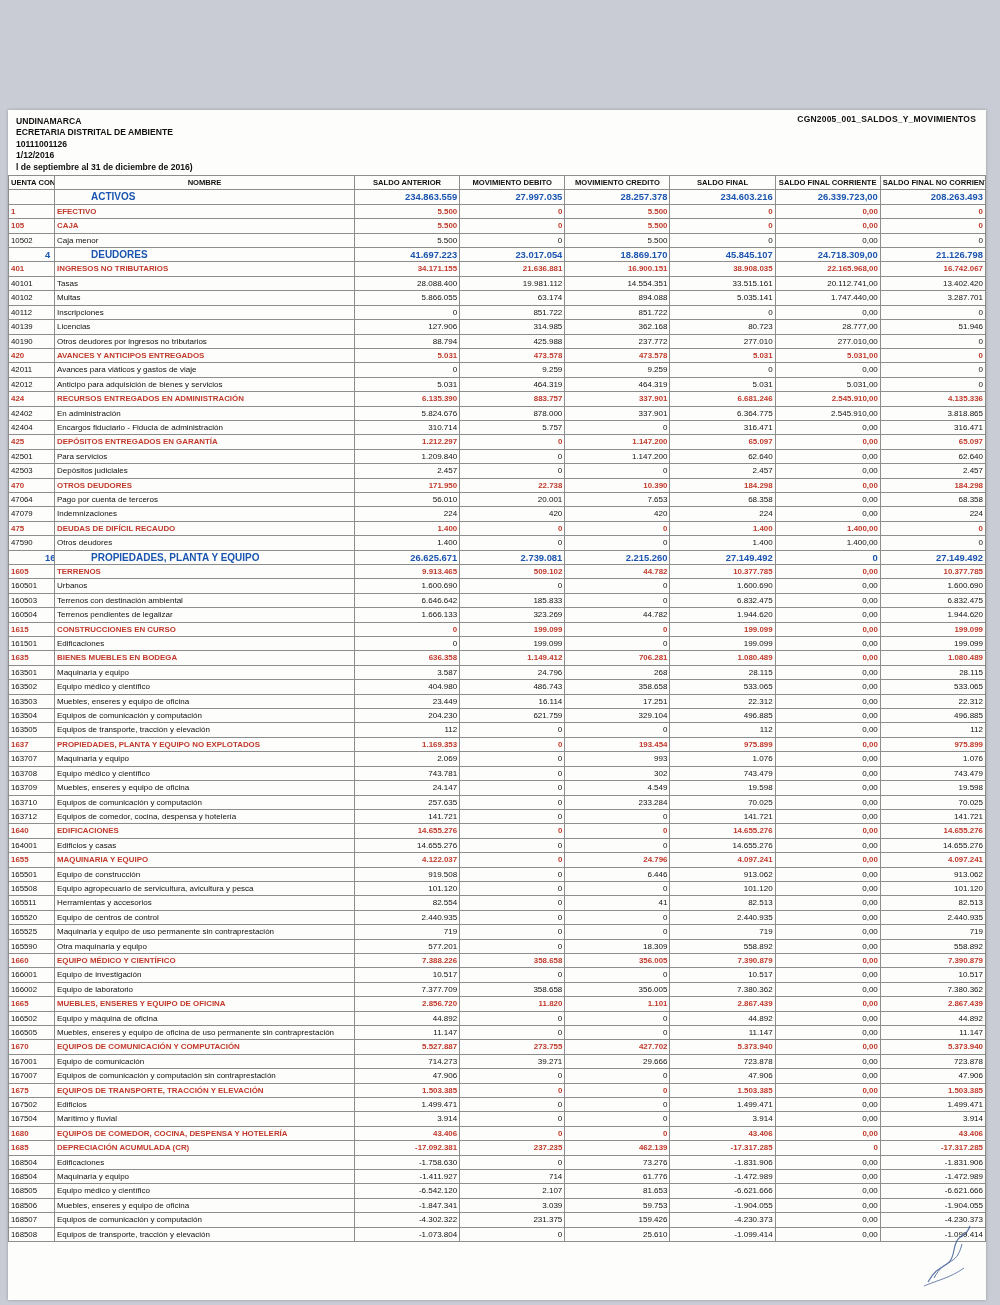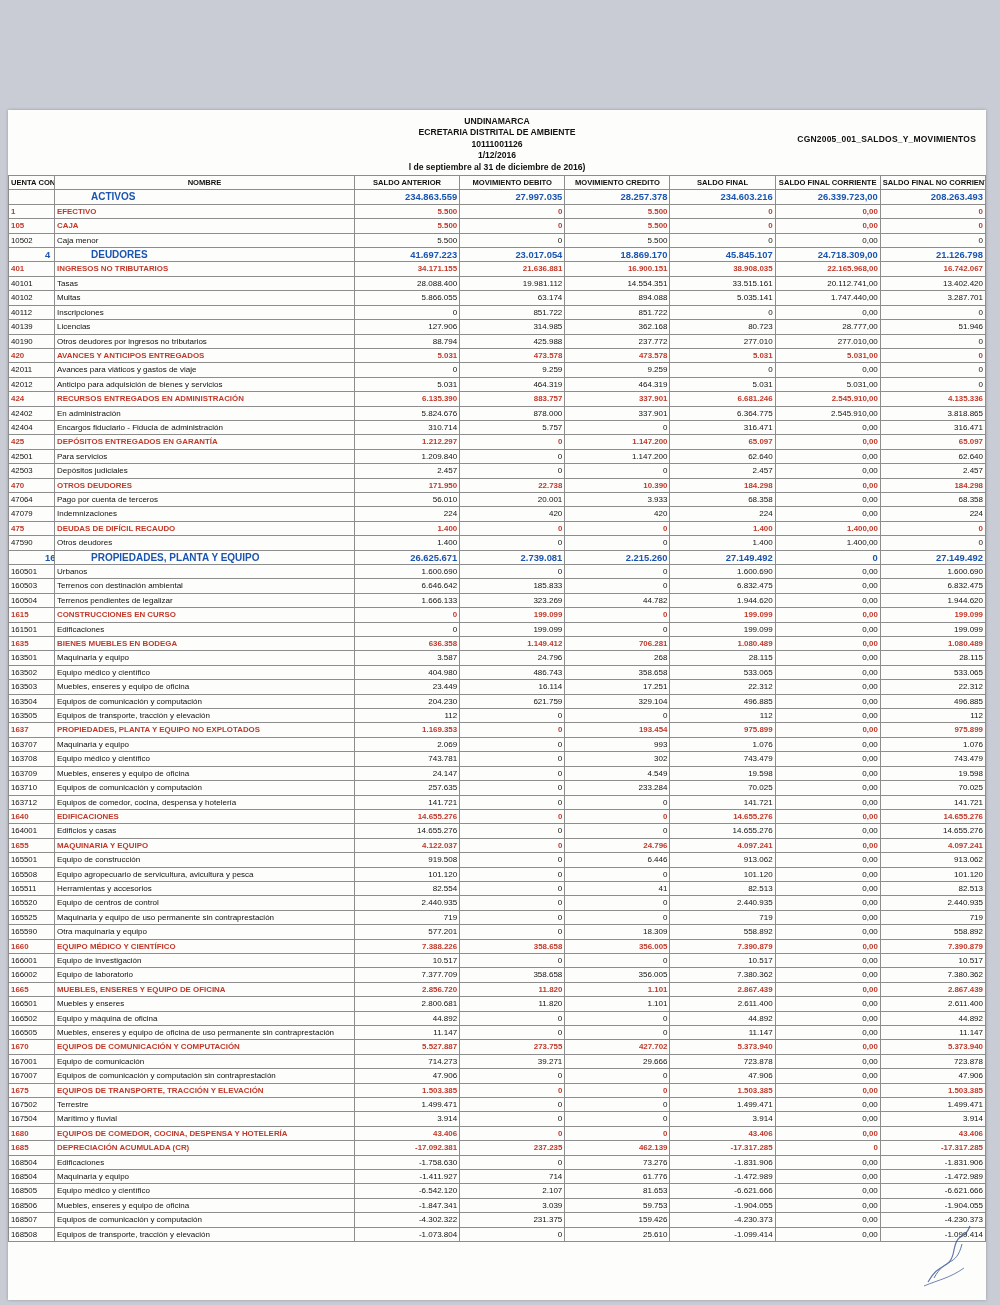--- a/index.html
+++ b/index.html
@@ -1,21 +1,21 @@
 <!DOCTYPE html>
 <html><head>
 <meta charset="utf-8">
 <style>
   html,body{margin:0;padding:0;background:#c9ccd4;}
   body{font-family:"Liberation Sans",sans-serif;}
   .page{position:relative;width:1000px;height:1305px;background:#c9ccd4;overflow:hidden;}
   .sheet{position:absolute;left:8px;top:110px;width:978px;height:1190px;background:#fdfdfb;box-shadow:0 0 3px rgba(0,0,0,.25);}
   .hdr{position:relative;padding:6px 8px 2px 8px;}
-  .hdr .code{position:absolute;right:10px;top:4px;font-size:8.5px;font-weight:bold;letter-spacing:.2px;color:#111;margin-top:20px;}
-  .hdr .line{font-size:8.6px;font-weight:bold;color:#111;line-height:11.4px;white-space:nowrap;text-align:center;}
+  .hdr .code{position:absolute;right:10px;top:4px;font-size:8.5px;font-weight:bold;letter-spacing:.2px;color:#111;}
+  .hdr .line{font-size:8.6px;font-weight:bold;color:#111;line-height:11.4px;white-space:nowrap;}
   table.grid{border-collapse:collapse;width:100%;table-layout:fixed;font-size:8px;color:#111;}
   table.grid td,table.grid th{border:1px solid #8d8d8d;padding:0 2px;height:13.4px;line-height:13.4px;overflow:hidden;white-space:nowrap;}
   thead th{font-size:7.6px;font-weight:bold;text-align:center;vertical-align:middle;line-height:9px;height:34px;}
   .c-code{width:46px;}
   .c-name{width:300px;}
   td.num{text-align:right;font-size:8px;}
   td.code{text-align:left;font-size:7.8px;}
   td.name{text-align:left;font-size:8px;}
   tr.lvl0 td{color:#1b55b0;font-weight:bold;font-size:9.4px;padding-left:36px;}
   tr.lvl1 td{color:#c0392b;font-weight:bold;font-size:7.9px;}
@@ -269,21 +269,21 @@
             <td class="num">10.390</td>
             <td class="num">184.298</td>
             <td class="num">0,00</td>
             <td class="num">184.298</td>
           </tr>
           <tr class="lvl2">
             <td class="code">47064</td>
             <td class="name">Pago por cuenta de terceros</td>
             <td class="num">56.010</td>
             <td class="num">20.001</td>
-            <td class="num">3.933</td>
+            <td class="num">7.653</td>
             <td class="num">68.358</td>
             <td class="num">0,00</td>
             <td class="num">68.358</td>
           </tr>
           <tr class="lvl2">
             <td class="code">47079</td>
             <td class="name">Indemnizaciones</td>
             <td class="num">224</td>
             <td class="num">420</td>
             <td class="num">420</td>
@@ -314,20 +314,30 @@
           <tr class="lvl0">
             <td class="code">16</td>
             <td class="name">PROPIEDADES, PLANTA Y EQUIPO</td>
             <td class="num">26.625.671</td>
             <td class="num">2.739.081</td>
             <td class="num">2.215.260</td>
             <td class="num">27.149.492</td>
             <td class="num">0</td>
             <td class="num">27.149.492</td>
           </tr>
+          <tr class="lvl1">
+            <td class="code">1605</td>
+            <td class="name">TERRENOS</td>
+            <td class="num">9.913.465</td>
+            <td class="num">509.102</td>
+            <td class="num">44.782</td>
+            <td class="num">10.377.785</td>
+            <td class="num">0,00</td>
+            <td class="num">10.377.785</td>
+          </tr>
           <tr class="lvl2">
             <td class="code">160501</td>
             <td class="name">Urbanos</td>
             <td class="num">1.600.690</td>
             <td class="num">0</td>
             <td class="num">0</td>
             <td class="num">1.600.690</td>
             <td class="num">0,00</td>
             <td class="num">1.600.690</td>
           </tr>
@@ -615,30 +625,20 @@
             <td class="code">1665</td>
             <td class="name">MUEBLES, ENSERES Y EQUIPO DE OFICINA</td>
             <td class="num">2.856.720</td>
             <td class="num">11.820</td>
             <td class="num">1.101</td>
             <td class="num">2.867.439</td>
             <td class="num">0,00</td>
             <td class="num">2.867.439</td>
           </tr>
           <tr class="lvl2">
-            <td class="code">166501</td>
-            <td class="name">Muebles y enseres</td>
-            <td class="num">2.800.681</td>
-            <td class="num">11.820</td>
-            <td class="num">1.101</td>
-            <td class="num">2.611.400</td>
-            <td class="num">0,00</td>
-            <td class="num">2.611.400</td>
-          </tr>
-          <tr class="lvl2">
             <td class="code">166502</td>
             <td class="name">Equipo y máquina de oficina</td>
             <td class="num">44.892</td>
             <td class="num">0</td>
             <td class="num">0</td>
             <td class="num">44.892</td>
             <td class="num">0,00</td>
             <td class="num">44.892</td>
           </tr>
           <tr class="lvl2">
@@ -686,21 +686,21 @@
             <td class="name">EQUIPOS DE TRANSPORTE, TRACCIÓN Y ELEVACIÓN</td>
             <td class="num">1.503.385</td>
             <td class="num">0</td>
             <td class="num">0</td>
             <td class="num">1.503.385</td>
             <td class="num">0,00</td>
             <td class="num">1.503.385</td>
           </tr>
           <tr class="lvl2">
             <td class="code">167502</td>
-            <td class="name">Terrestre</td>
+            <td class="name">Edificios</td>
             <td class="num">1.499.471</td>
             <td class="num">0</td>
             <td class="num">0</td>
             <td class="num">1.499.471</td>
             <td class="num">0,00</td>
             <td class="num">1.499.471</td>
           </tr>
           <tr class="lvl2">
             <td class="code">167504</td>
             <td class="name">Marítimo y fluvial</td>

